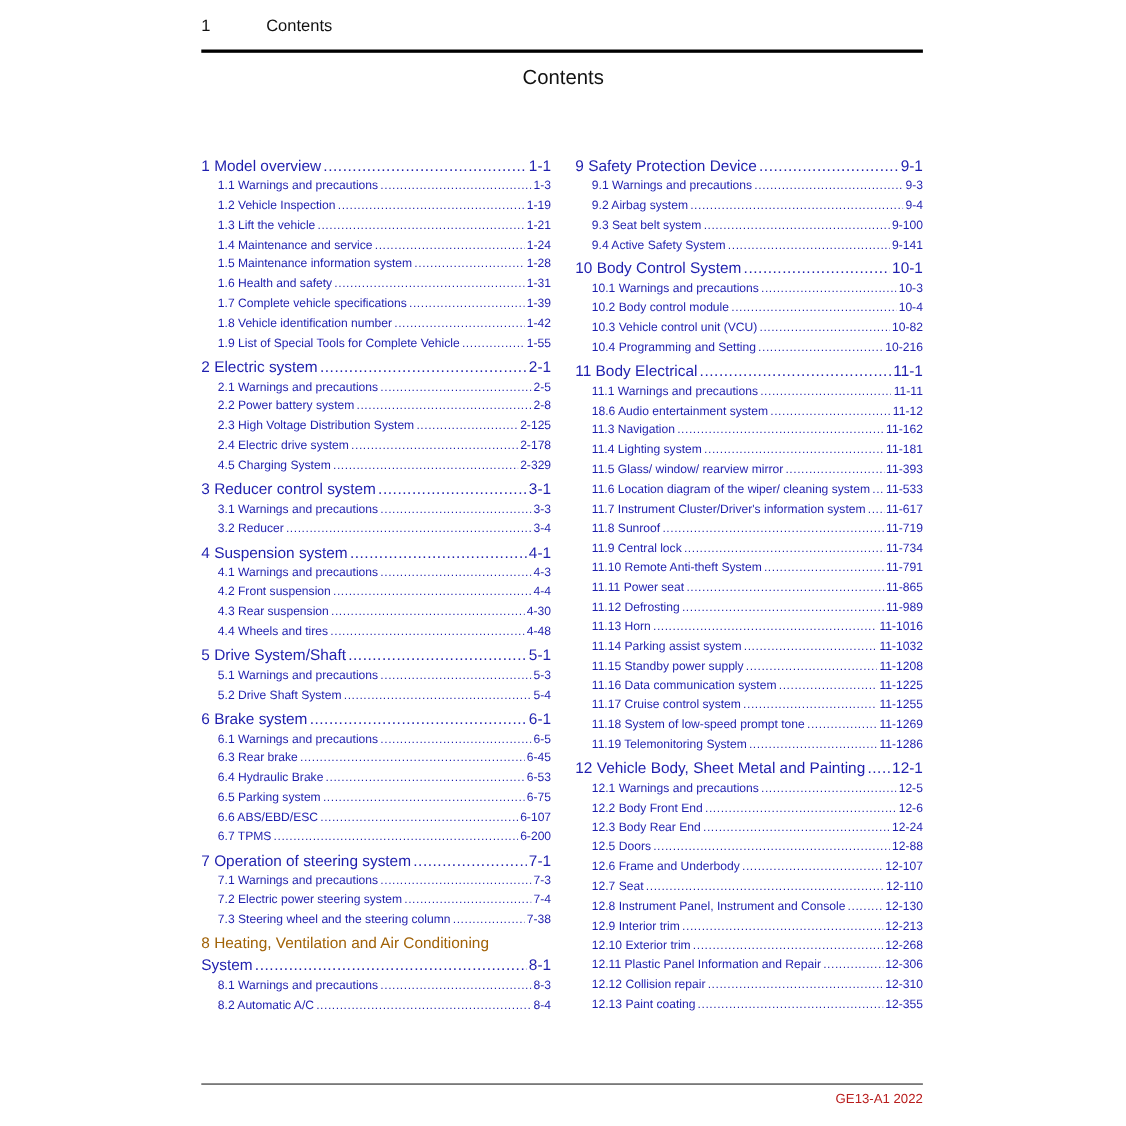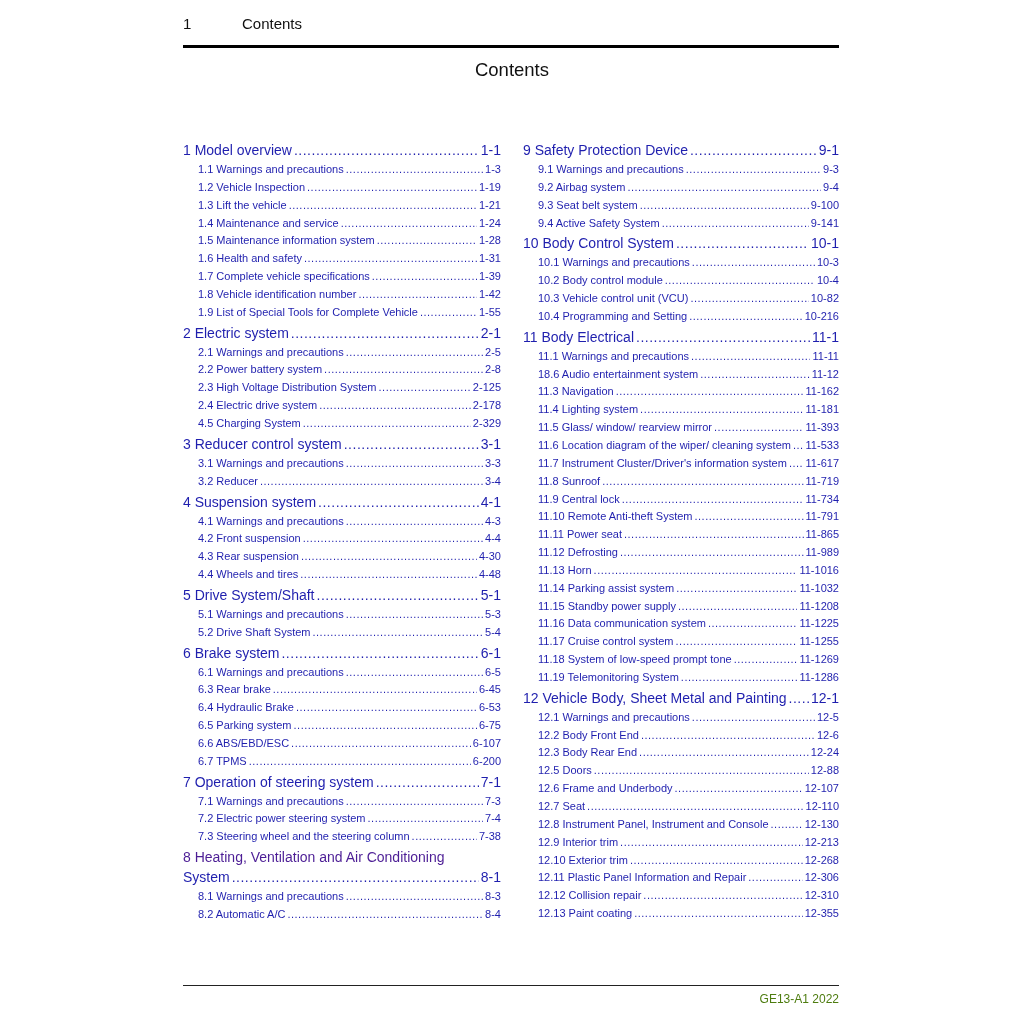--- a/index.html
+++ b/index.html
@@ -10,24 +10,24 @@
   .doc-title { position:absolute; left:0; width:1024px; top:59px; text-align:center; font-size:18.5px; color:#111; }
   .col { position:absolute; top:107px;margin-top:32px; }
   .col-left { left:183px; width:318px; }
   .col-right { left:523px; width:316px;text-align:right; }
   .entry { display:flex; align-items:baseline; color:#1f1fae; white-space:nowrap; }
   .entry .t { flex:0 0 auto; }
   .entry .dots { flex:1 1 auto; overflow:hidden; margin:0 2px; }
   .entry .dots::after { content:"..................................................................................................................................................................................................................................."; letter-spacing:0.5px; }
   .entry .p { flex:0 0 auto; }
   .chapter { font-size:14px; height:22px; line-height:22px; }
-  .chapter-line1 { font-size:14px; line-height:17px; color:#4c1d95; }
+  .chapter-line1 { font-size:14px; line-height:17px; color:#a16207; }
   .sub { font-size:11px; height:17.85px; line-height:17.85px; padding-left:15px; }
   .ftr-rule { position:absolute; left:183px; top:985px; width:656px; height:1px; background:#222; }
-  .ftr-text { position:absolute; right:185px; top:992px; font-size:12px; color:#4d7c0f; }
+  .ftr-text { position:absolute; right:185px; top:992px; font-size:12px; color:#b91c1c; }
 </style>
 </head>
 <body>
 
 <div>
   <span class="hdr-num">1</span>
   <span class="hdr-title">Contents</span>
   <div class="hdr-rule"></div>
 </div>
 

